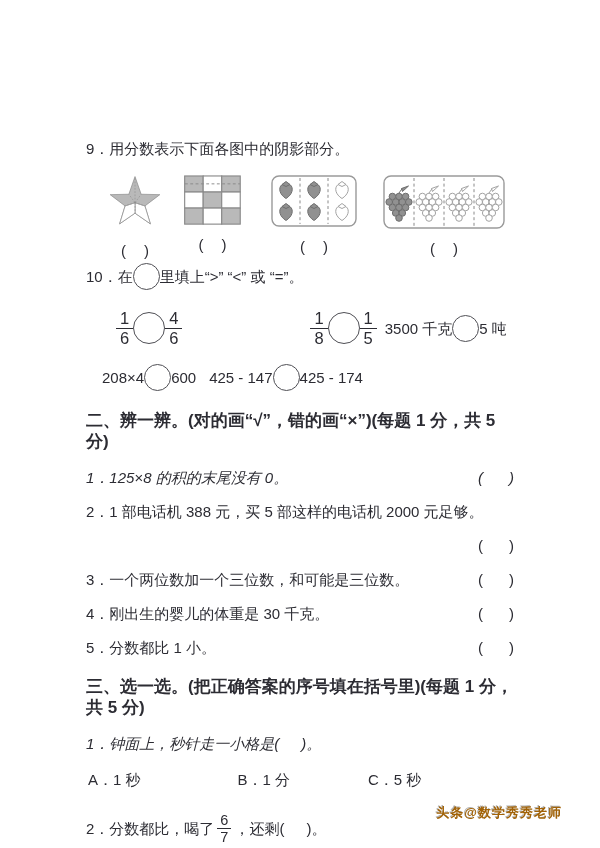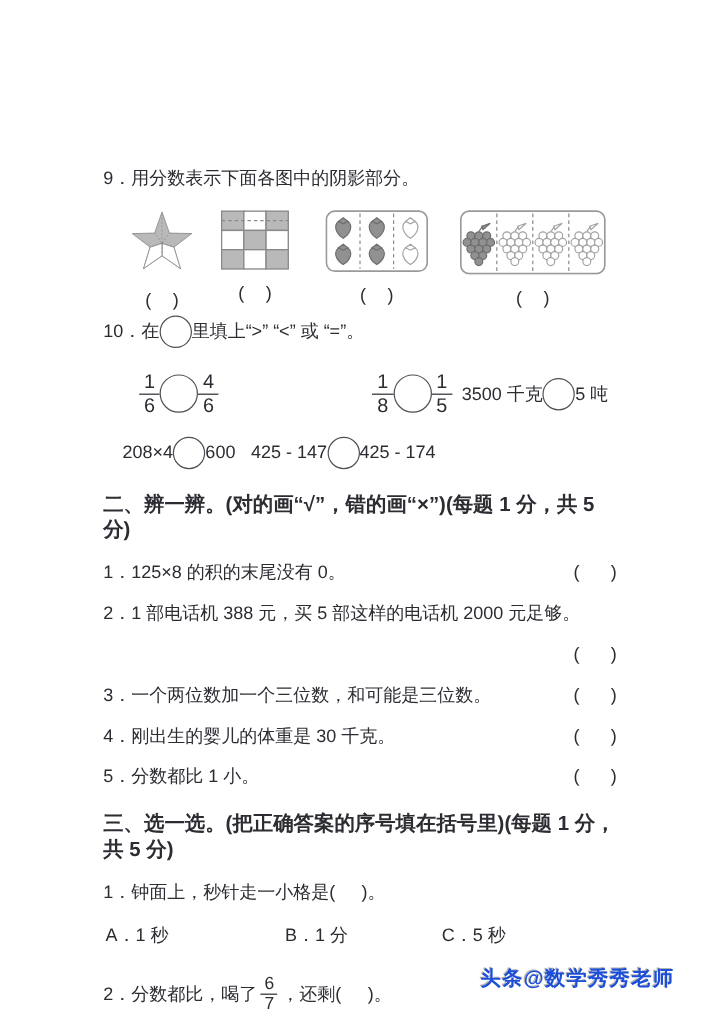--- a/index.html
+++ b/index.html
@@ -42,32 +42,32 @@
   .frac{display:inline-flex;flex-direction:column;align-items:center;font-size:16.5px;line-height:19px;}
   .frac .den{border-top:1.4px solid #2c2c33;}
   .frac .num,.frac .den{padding:0 4px;}
   .frac-sm{font-size:14.5px;line-height:16px;display:inline-flex;flex-direction:column;align-items:center;vertical-align:middle;margin:0 3px;}
   .frac-sm .den{border-top:1.2px solid #2c2c33;padding:0 3px;}
   .frac-sm .num{padding:0 3px;}
 
   .sec-title{font-weight:bold;font-size:17px;margin-top:18px;}
   .judge{margin-top:14px;}
   .judge-row{display:flex;justify-content:space-between;align-items:baseline;margin-top:13px;line-height:21px;}
-  .judge-row.first{margin-top:15px;}
+  .judge-row.first{margin-top:15px;font-style:italic;}
   .paren-line{display:flex;justify-content:flex-end;margin-top:13px;}
 
   .opts{display:flex;margin-top:15px;margin-left:2px;}
   .opt-b{margin-left:97px;}
   .opt-c{margin-left:78px;}
 
   .s3q2{display:flex;align-items:center;margin-top:22px;}
 
   .watermark{
-    position:absolute;right:38px;top:804px;font-size:17px;letter-spacing:1px;
-    color:#1d4ed8;font-weight:bold;
+    position:absolute;right:38px;top:804px;font-size:13px;letter-spacing:1px;
+    color:#a16207;font-weight:bold;
     text-shadow:1px 1px 0 #ffffff,-1px -1px 0 #b3b3b3;
     text-align:center;
   }
 </style>
 </head>
 <body>
 
 <div class="content">
 
   <div class="row">

